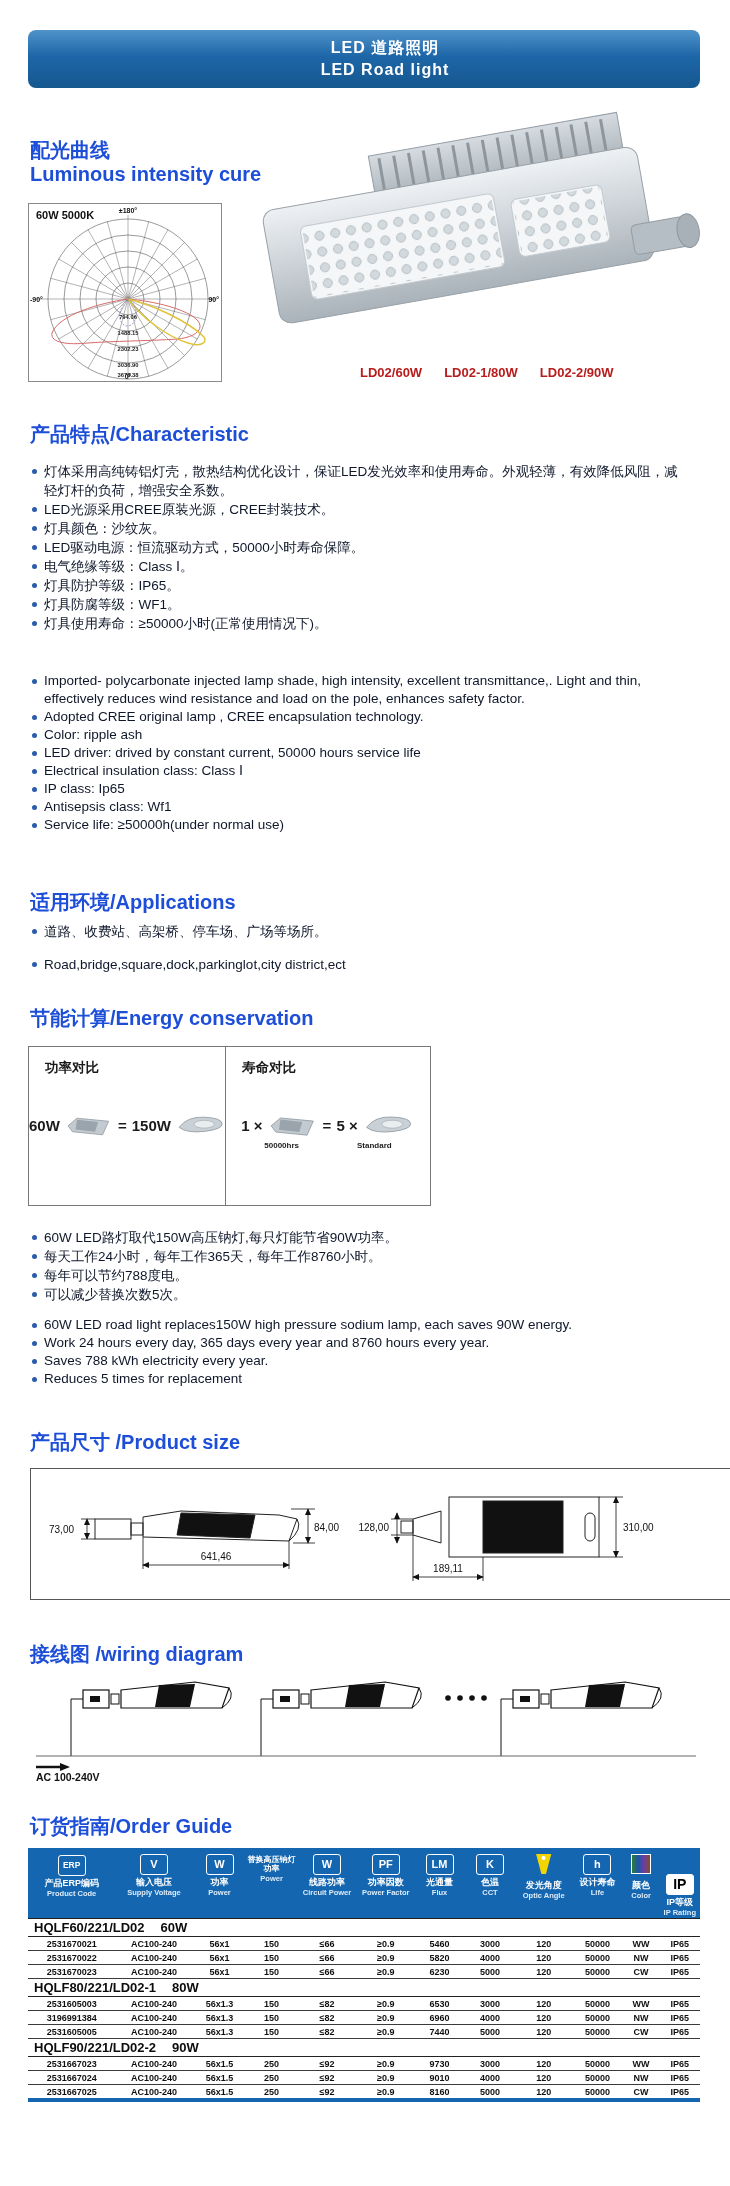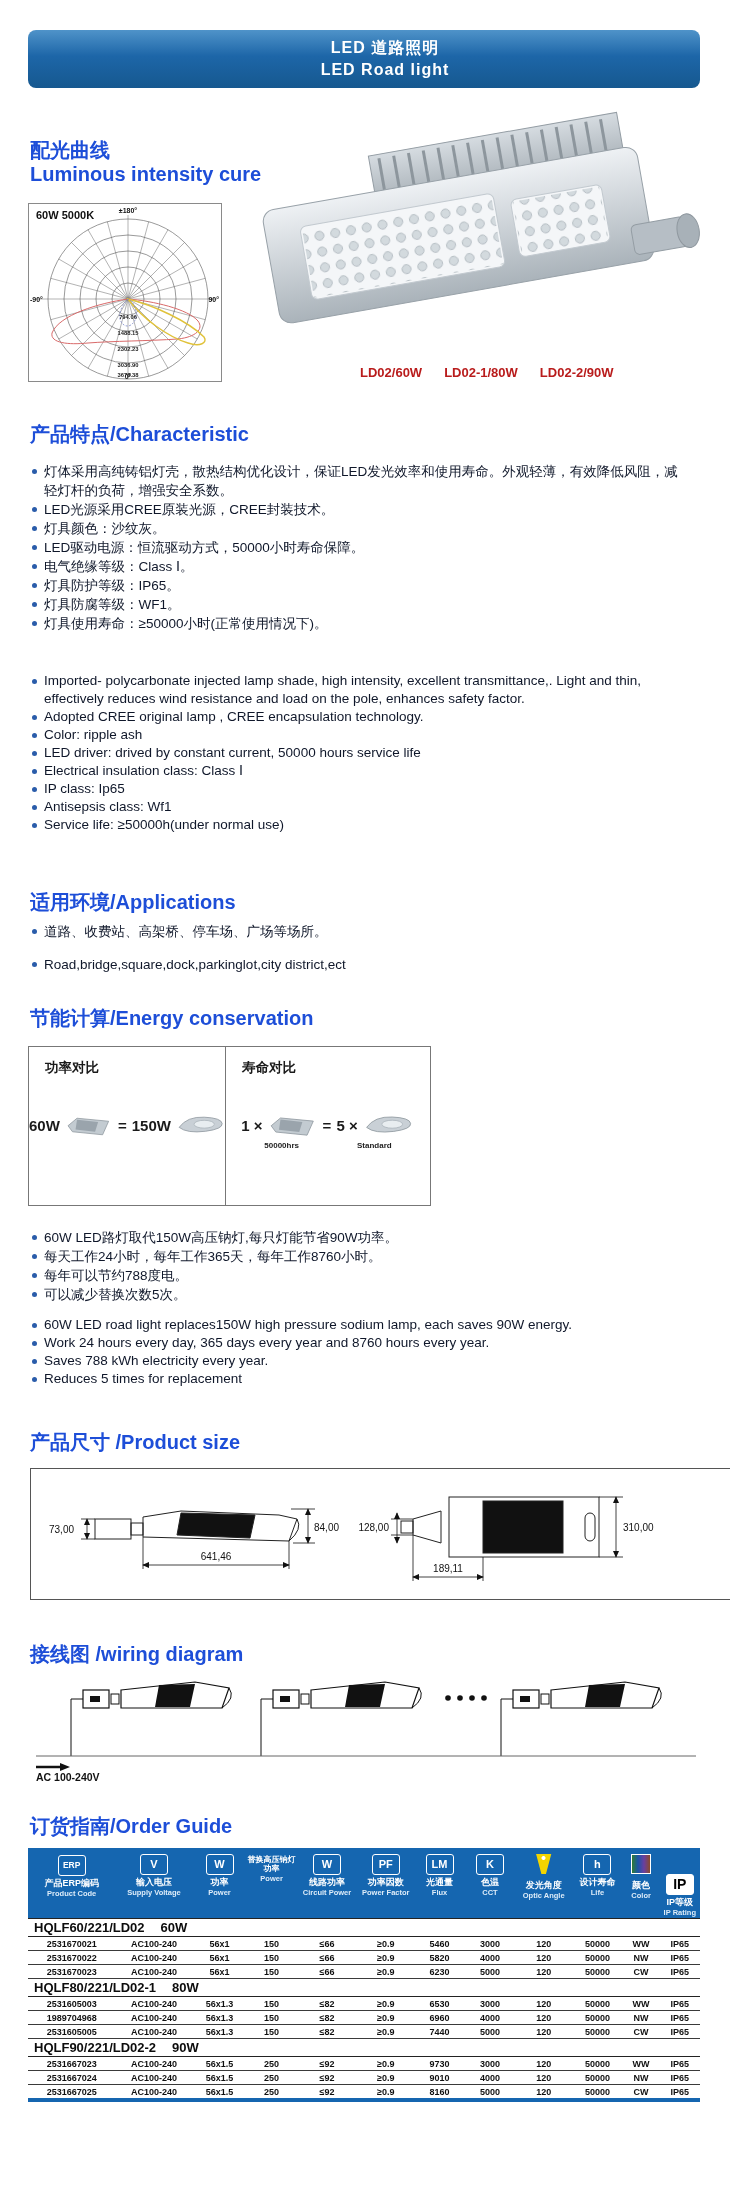--- a/index.html
+++ b/index.html
@@ -433,21 +433,21 @@
           <td>≤82</td>
           <td>≥0.9</td>
           <td>6530</td>
           <td>3000</td>
           <td>120</td>
           <td>50000</td>
           <td>WW</td>
           <td>IP65</td>
         </tr>
       <tr class="d">
-          <td>1989704968</td>
+          <td>3196991384</td>
           <td>AC100-240</td>
           <td>56x1.3</td>
           <td>150</td>
           <td>≤82</td>
           <td>≥0.9</td>
           <td>6960</td>
           <td>4000</td>
           <td>120</td>
           <td>50000</td>
           <td>NW</td>

